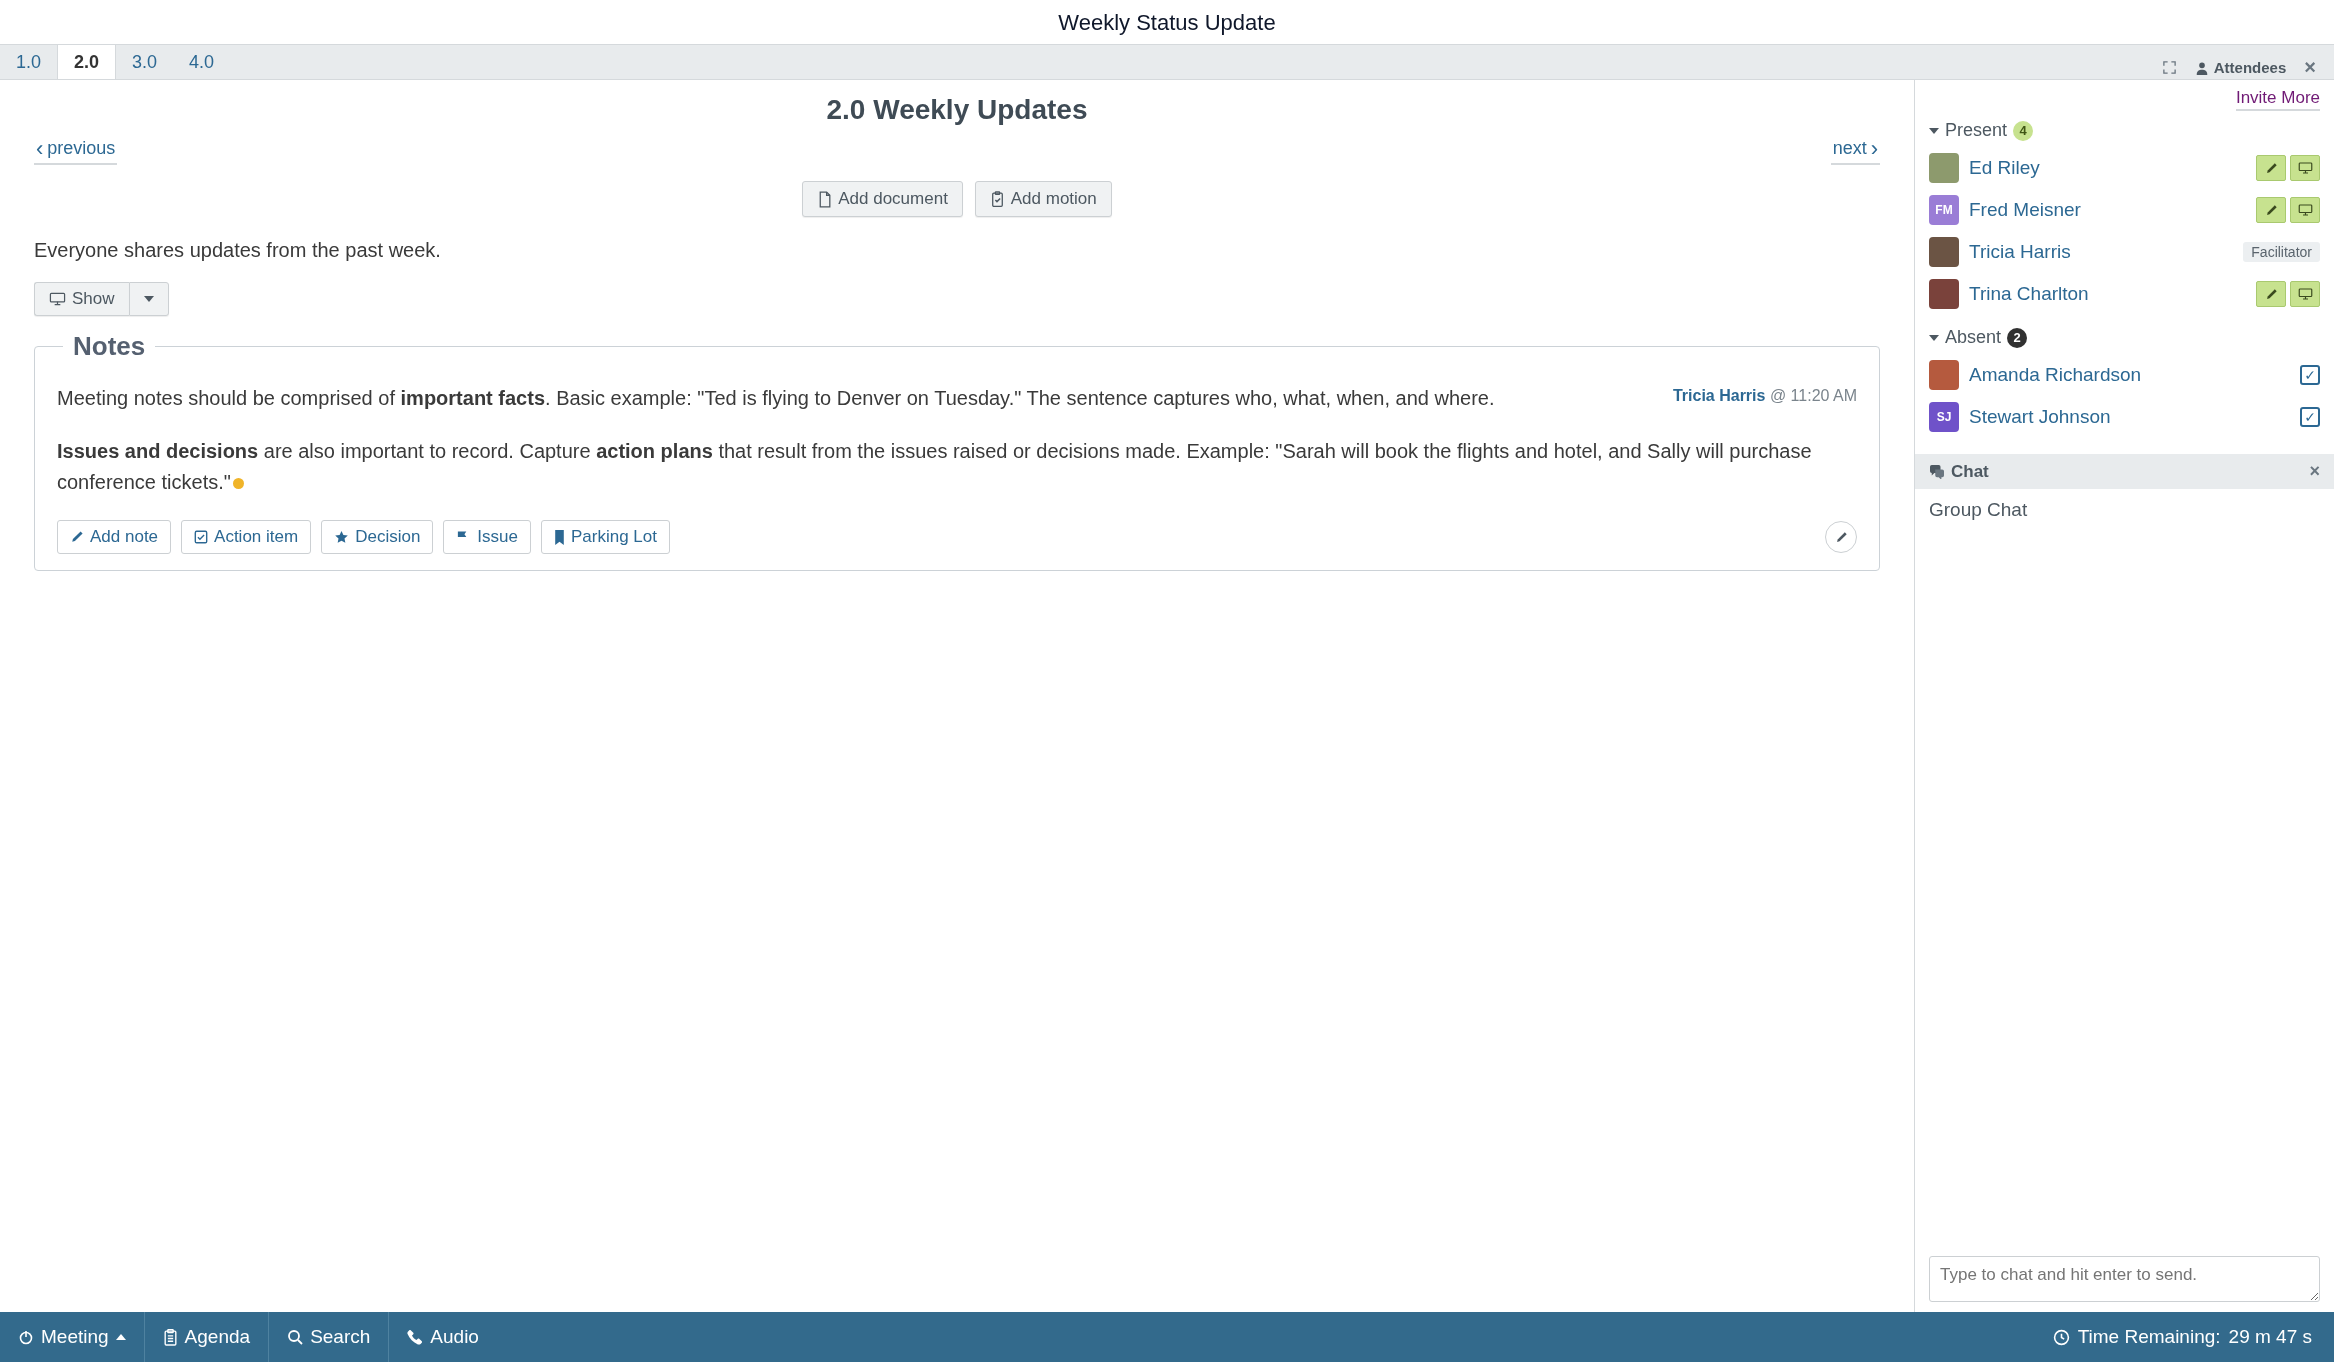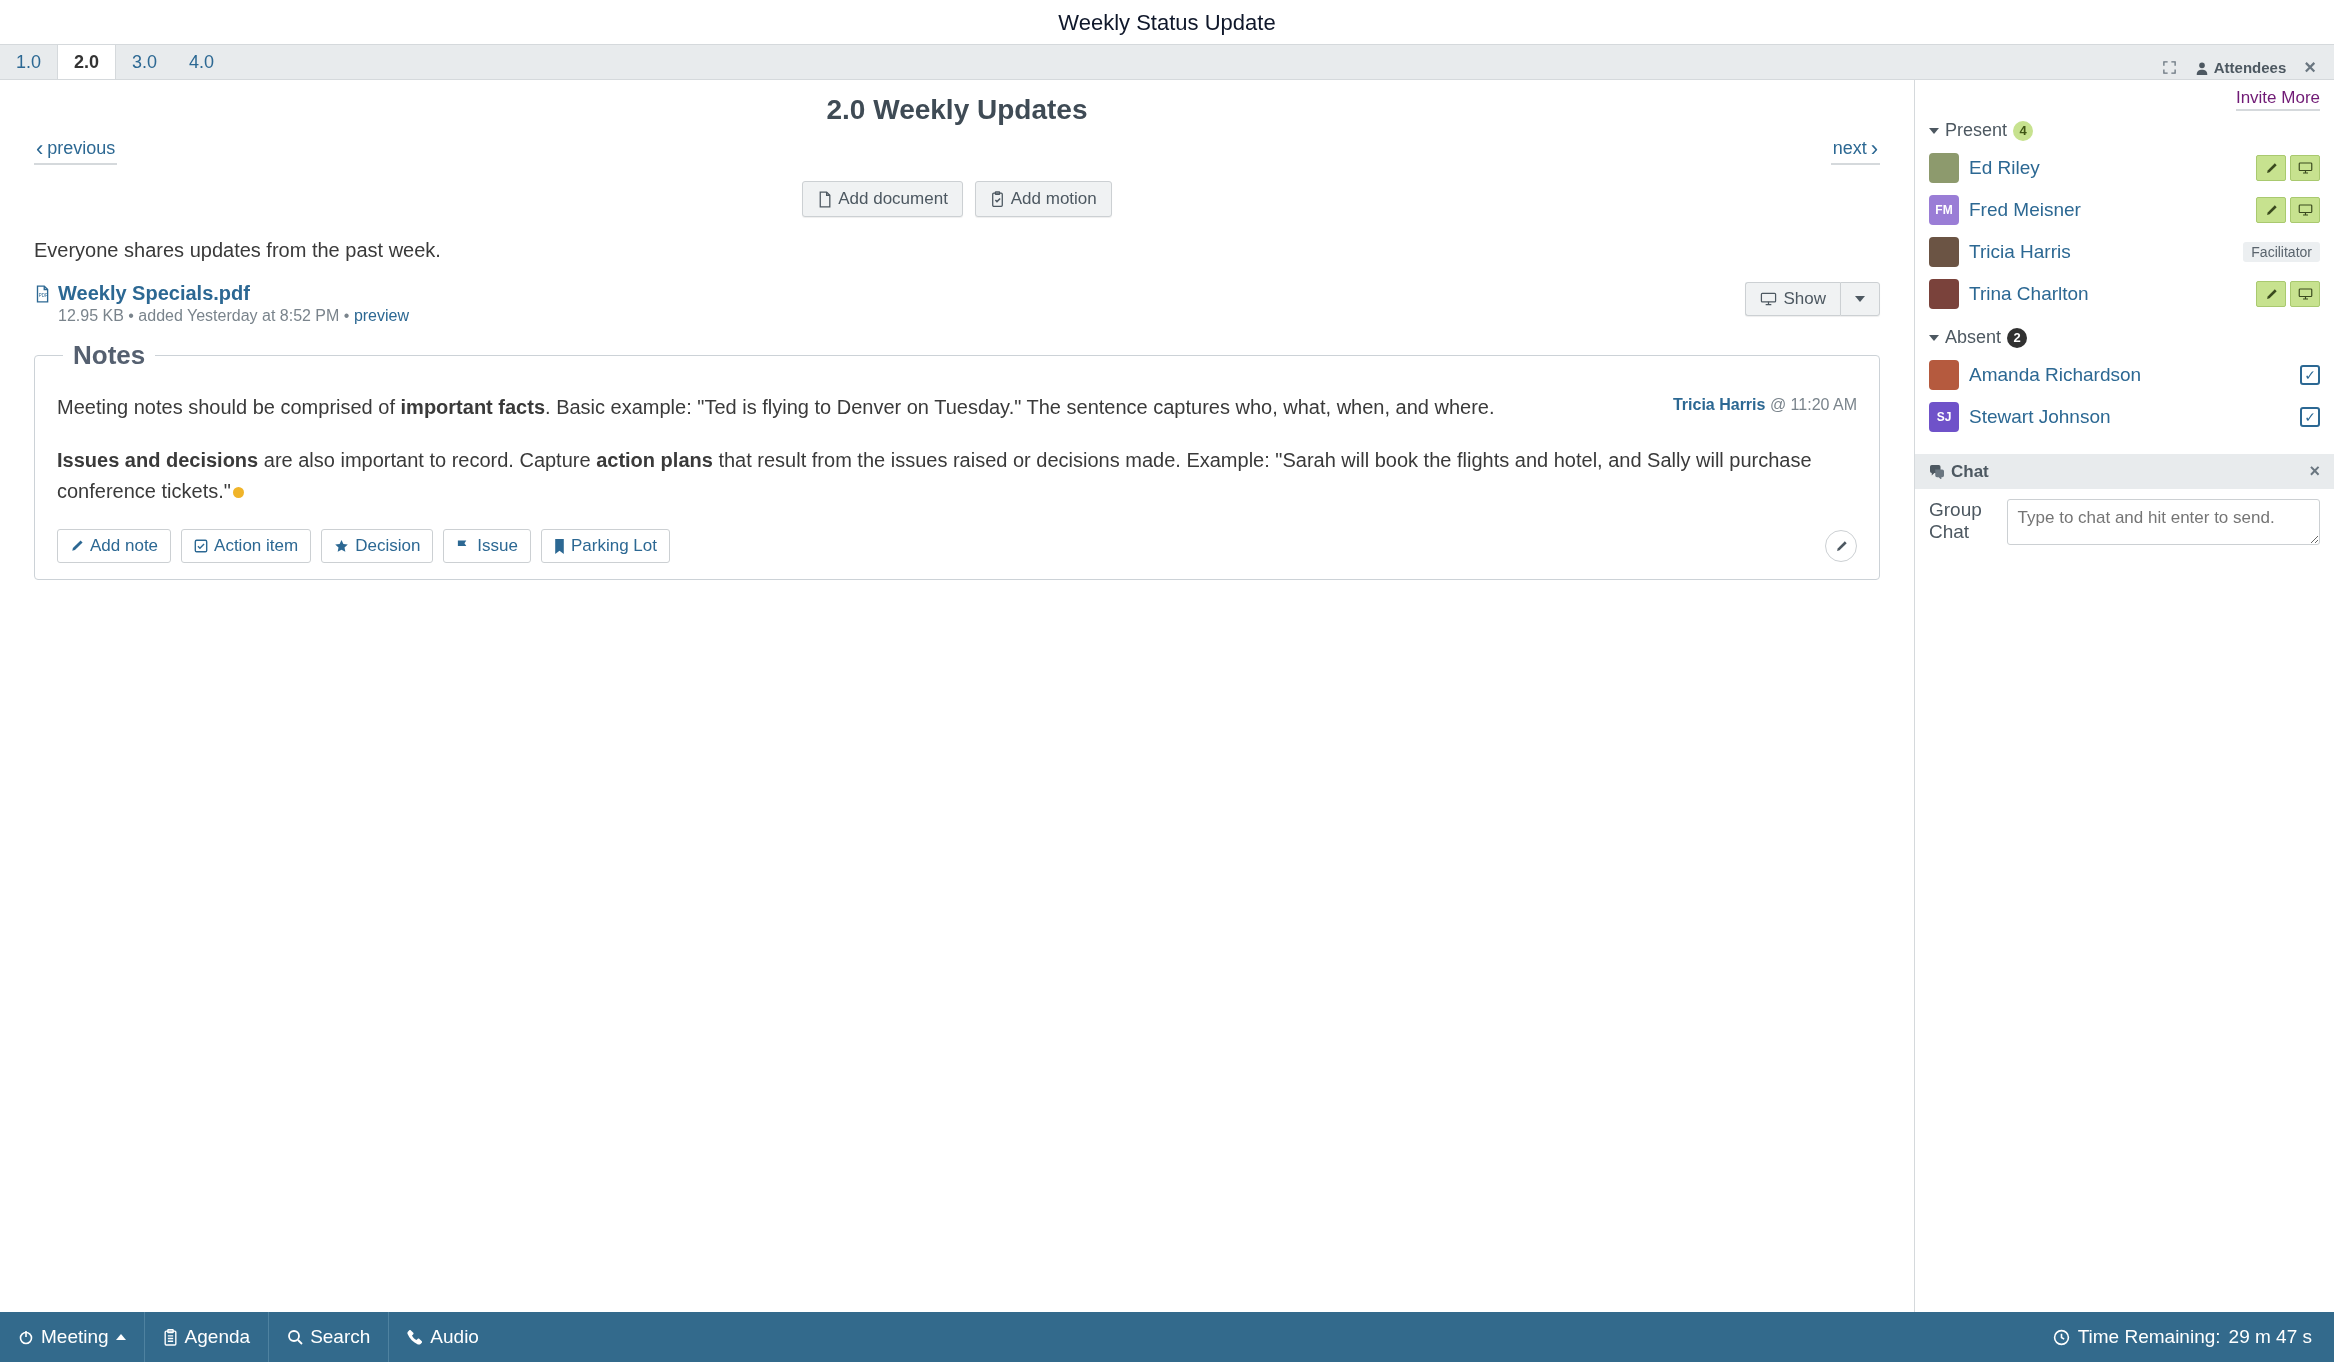--- a/index.html
+++ b/index.html
@@ -49,21 +49,21 @@
 .count-badge { display: inline-flex; align-items: center; justify-content: center; min-width: 20px; height: 20px; padding: 0 5px; border-radius: 10px; font-size: 13px; font-weight: 600; }
 .count-badge.light { background: #c7e28f; color: #3f5514; }
 .count-badge.dark { background: #313131; color: #fff; }
 .attendee { display: flex; align-items: center; gap: 10px; padding: 6px 0; }
 .avatar { width: 30px; height: 30px; border-radius: 4px; display: flex; align-items: center; justify-content: center; font-size: 12px; font-weight: 700; color: #fff; flex-shrink:0; }
 .att-name { color: #2c6893; font-size: 19px; flex: 1; cursor: pointer; }
 .role-pill { background: #eceff1; color: #5a646d; font-size: 14px; padding: 2px 8px; border-radius: 3px; }
 .att-actions { display: flex; gap: 4px; }
 .act-btn { width: 30px; height: 26px; background: #c7e28f; border: 1px solid #a9c96f; display: inline-flex; align-items: center; justify-content: center; cursor: pointer; color: #3a4a1e; border-radius: 2px;}
 .chk { width: 20px; height: 20px; border: 2px solid #2c6893; border-radius: 3px; display: inline-flex; align-items: center; justify-content: center; color: #2c6893; font-size: 14px; cursor: pointer; }
-.chat-body { flex: 1; display: flex; flex-direction: row; padding: 10px 14px; }
+.chat-body { flex: 1; display: flex; flex-direction: column; padding: 10px 14px; }
 .chat-label { font-size: 19px; color: #4d5861; margin-bottom: 6px; }
 .chat-spacer { flex: 1; }
 .chat-input { width: 100%; border: 1px solid #ccd0d3; border-radius: 3px; padding: 8px 10px; font-size: 17px; resize: vertical; height: 46px; font-family: inherit; }
 .bottombar { background: #336a8c; color: #fff; display: flex; align-items: stretch; height: 50px; }
 .bb-item { display: flex; align-items: center; gap: 7px; padding: 0 18px; font-size: 19px; cursor: pointer; border-right: 1px solid #4f82a0; }
 .bb-item:first-child { border-left: none; }
 .bb-right { margin-left: auto; display: flex; align-items: center; padding: 0 22px; gap: 8px; font-size: 19px; }
 svg { display: block; }
 .caret-down { display: inline-block; width: 0; height: 0; border-left: 5px solid transparent; border-right: 5px solid transparent; border-top: 6px solid currentColor; }
 .caret-up { display: inline-block; width: 0; height: 0; border-left: 5px solid transparent; border-right: 5px solid transparent; border-bottom: 6px solid currentColor; }
@@ -118,35 +118,20 @@
               <rect x="2.5" y="2" width="9" height="12.5" rx="1"></rect>
               <rect x="5" y="0.8" width="4" height="2.4" rx="0.5"></rect>
               <path d="M5 8.5l1.5 1.5L9.5 7" stroke-width="1.4"></path>
             </svg>
           <span>Add motion</span>
         </button>
       </div>
       <div class="body-text">Everyone shares updates from the past week.</div>
 
       <div class="attachment-row">
-        <div class="attach-left">
-          <span style="color:#2c6893; margin-top:3px;">
-            <svg width="16" height="18" viewBox="0 0 14 16" fill="none" stroke="currentColor" stroke-width="1.2">
-                <path d="M3 1h6l3 3v11H3z"></path>
-                <path d="M9 1v3h3"></path>
-                <text x="4" y="11" font-size="4" fill="currentColor" stroke="none">PDF</text>
-              </svg>
-          </span>
-          <div class="attach-meta">
-            <div class="file-link">Weekly Specials.pdf</div>
-            <div class="file-sub">
-              <span>12.95 KB</span><span> • </span><span>added Yesterday at 8:52 PM</span><span> • </span><span class="preview">preview</span>
-            </div>
-          </div>
-        </div>
         <div class="show-btn-grp">
           <button class="show-btn left">
             <svg width="17" height="14" viewBox="0 0 18 14" fill="none" stroke="#4d5861" stroke-width="1.3">
                 <rect x="1.5" y="1" width="15" height="9" rx="1"></rect>
                 <path d="M6 13h6M9 10v3"></path>
               </svg>
             <span>Show</span>
           </button>
           <button class="show-btn right">
               <span class="caret-down"></span>

